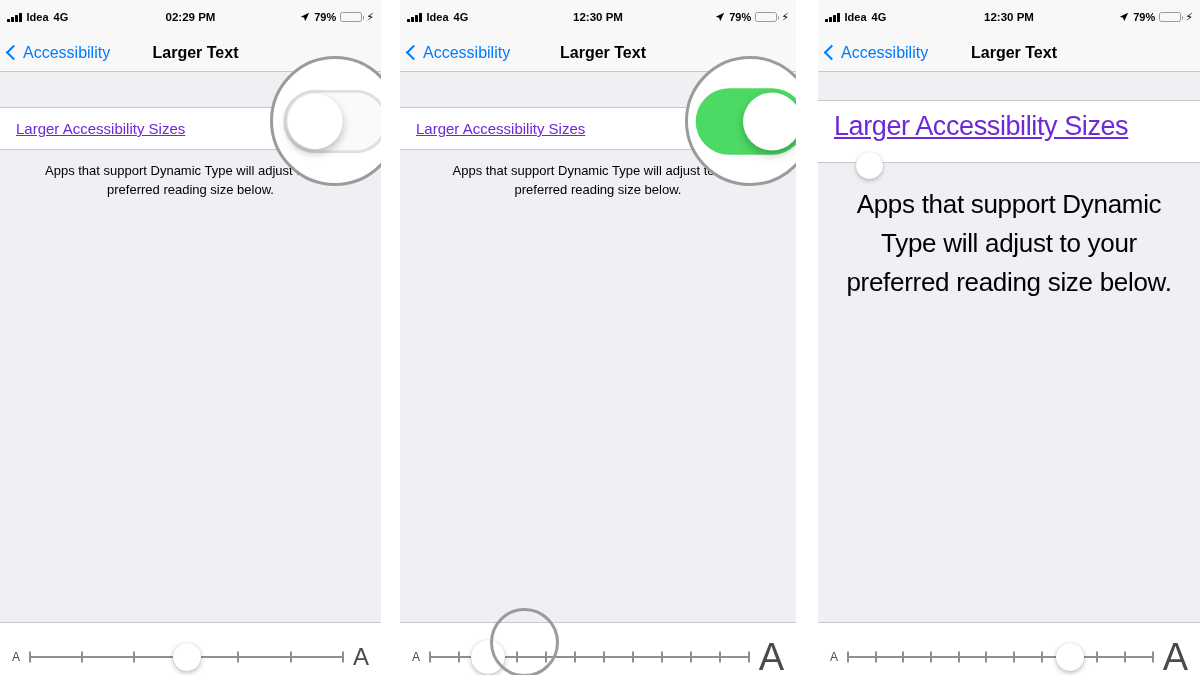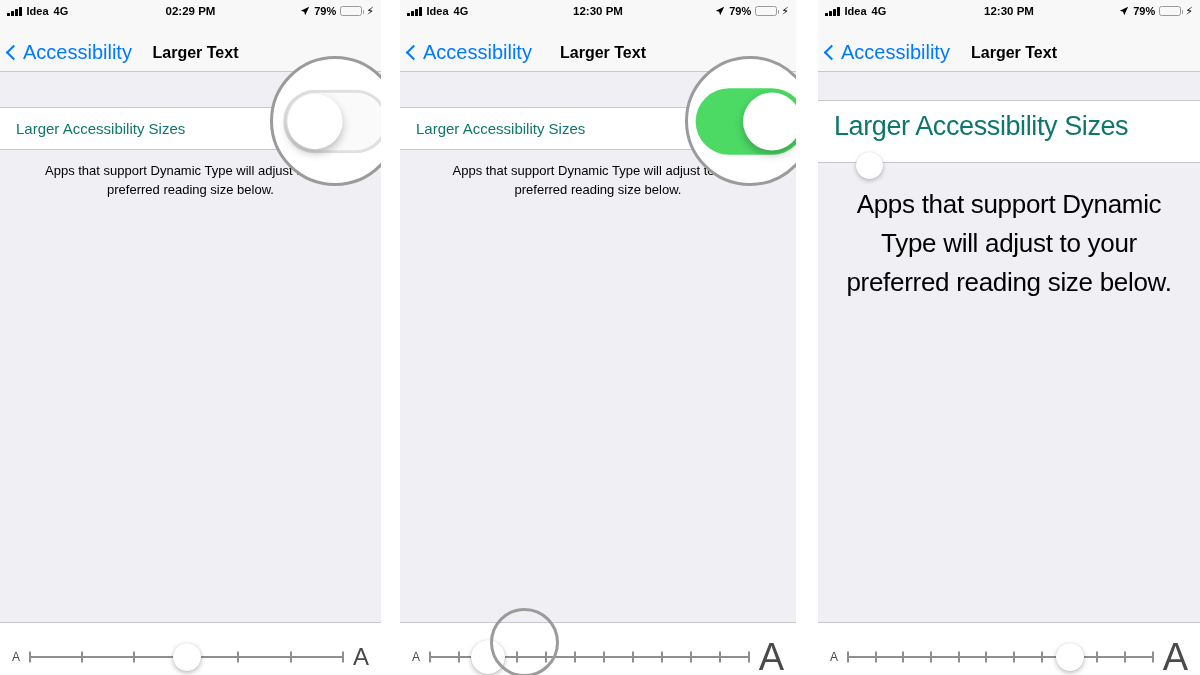--- a/index.html
+++ b/index.html
@@ -23,21 +23,21 @@
   #panel-1{left:0px;width:381px;}
   #panel-2{left:400px;width:396px;}
   #panel-3{left:818px;width:382px;}
 
   
   .statusbar{
     position:relative;
     height:20px;
     background:#f8f8f8;
     display:flex;
-    align-items:flex-end;
+    align-items:center;
     font-size:11px;
     font-weight:bold;
     color:#000;
     padding:17px 7px;
     box-sizing:border-box;
   }
   .sb-left{display:flex;align-items:center;gap:5px;}
   .sb-center{position:absolute;left:0;right:0;text-align:center;font-size:11.5px;font-weight:bold;pointer-events:none;}
   .sb-right{margin-left:auto;display:flex;align-items:center;gap:4px;position:relative;z-index:2;}
   .bars{display:flex;align-items:flex-end;gap:1.5px;height:9px;}
@@ -76,21 +76,21 @@
     padding-left:8px;
     cursor:pointer;
   }
   .chev{
     width:9px;height:9px;
     border-left:2.6px solid #007aff;
     border-bottom:2.6px solid #007aff;
     transform:rotate(45deg);
     margin-right:1px;
   }
-  .nav-back-label{font-size:20px;}
+  .nav-back-label{font-size:16px;}
   .nav-title{
     position:absolute;left:0;right:0;text-align:center;
     font-size:16px;font-weight:bold;color:#000;
     pointer-events:none;
   }
   #panel-1 .nav-title{transform:translateX(5px);}
   #panel-2 .nav-title{transform:translateX(5px);}
   #panel-3 .nav-title{transform:translateX(5px);}
 
   
@@ -100,21 +100,21 @@
 
   .row{
     background:#ffffff;
     border-top:1px solid #c8c7cc;
     border-bottom:1px solid #c8c7cc;
     display:flex;align-items:center;justify-content:space-between;
     padding:0 16px;
     height:43px;
     box-sizing:border-box;
   }
-  .row-label{font-size:15px;color:#0f766e;}
+  .row-label{font-size:15px;color:#6d28d9;text-decoration:underline;}
 
   
   .row-big{
     background:#ffffff;
     border-top:1px solid #c8c7cc;
     border-bottom:1px solid #c8c7cc;
     padding:10px 16px 12px 16px;
     box-sizing:border-box;
   }
   .row-big .row-label{font-size:27px;display:block;margin-bottom:8px;letter-spacing:-0.4px;}

